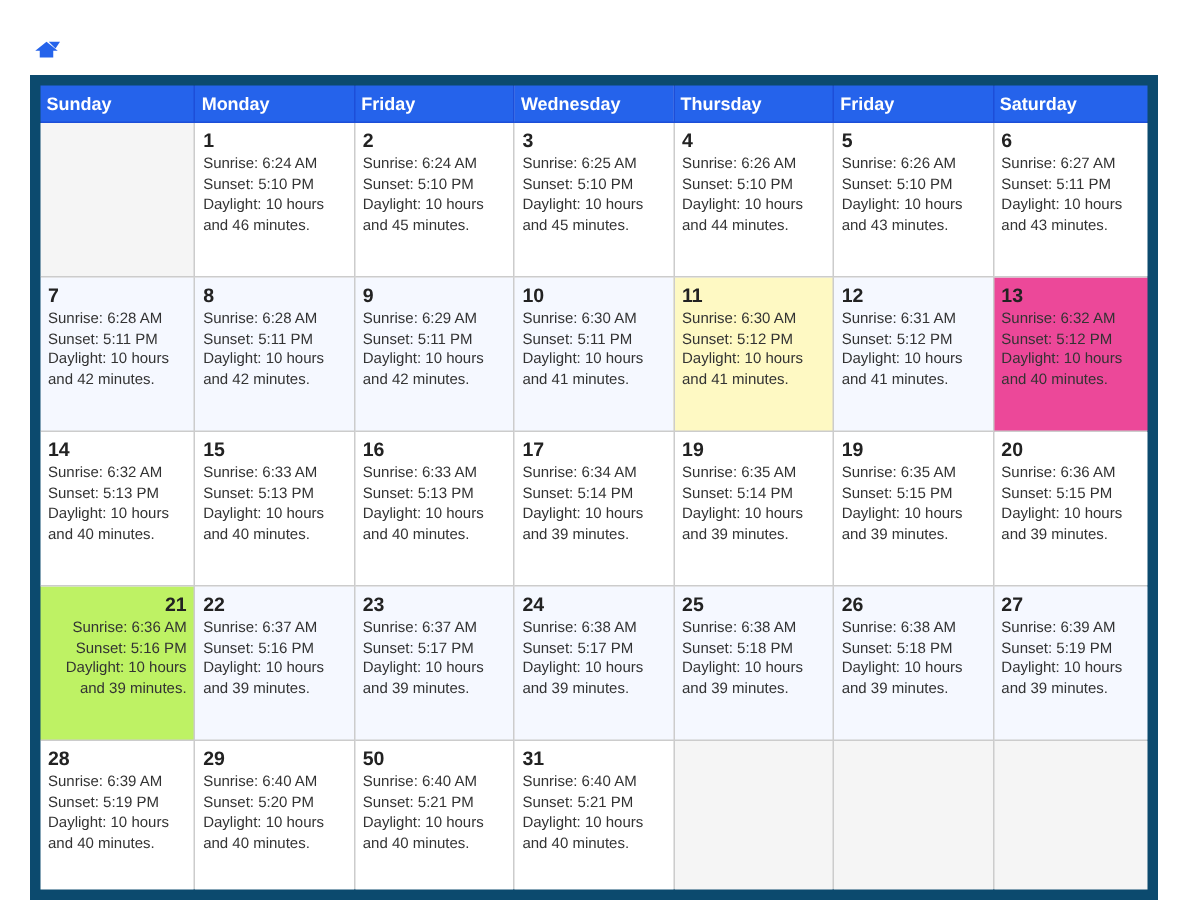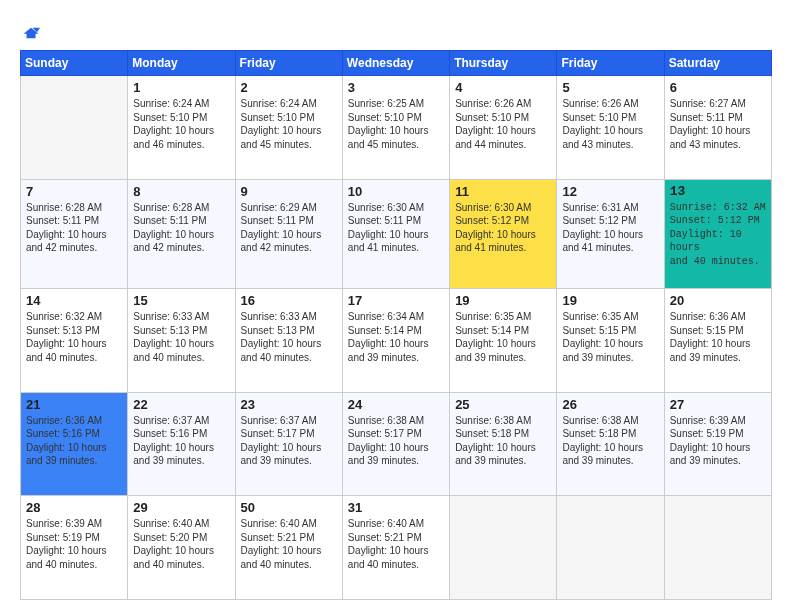--- a/index.html
+++ b/index.html
@@ -50,21 +50,21 @@
       color: #222;
       line-height: 1.1;
     }
     .location {
       font-size: 16px;
       color: #444;
       margin-top: 2px;
     }
     .calendar {
       flex: 1;
-      border: 1px solid #0c4a6e;
+      border: 7px solid #0c4a6e;
       border-collapse: collapse;
       width: 100%;
       table-layout: fixed;
     }
     .calendar th {
       background: #2563eb;
       color: #fff;
       font-size: 12px;
       font-weight: bold;
       padding: 5px 4px;
@@ -172,29 +172,29 @@
             <div class="day-info">Sunrise: 6:28 AM<br>Sunset: 5:11 PM<br>Daylight: 10 hours<br>and 42 minutes.</div>
           </td>
           <td style="background: rgb(245, 248, 255);">
             <span class="day-num">9</span>
             <div class="day-info">Sunrise: 6:29 AM<br>Sunset: 5:11 PM<br>Daylight: 10 hours<br>and 42 minutes.</div>
           </td>
           <td style="background: rgb(245, 248, 255);">
             <span class="day-num">10</span>
             <div class="day-info">Sunrise: 6:30 AM<br>Sunset: 5:11 PM<br>Daylight: 10 hours<br>and 41 minutes.</div>
           </td>
-          <td style="background: #fde047;">
+          <td style="background: #fef9c3;">
             <span class="day-num">11</span>
             <div class="day-info">Sunrise: 6:30 AM<br>Sunset: 5:12 PM<br>Daylight: 10 hours<br>and 41 minutes.</div>
           </td>
           <td style="background: rgb(245, 248, 255); margin-top: 34px;">
             <span class="day-num">12</span>
             <div class="day-info">Sunrise: 6:31 AM<br>Sunset: 5:12 PM<br>Daylight: 10 hours<br>and 41 minutes.</div>
           </td>
-          <td style="background: #14b8a6; font-family: Liberation Mono, monospace;">
+          <td style="background: #ec4899;">
             <span class="day-num">13</span>
             <div class="day-info">Sunrise: 6:32 AM<br>Sunset: 5:12 PM<br>Daylight: 10 hours<br>and 40 minutes.</div>
           </td>
         </tr>
         <tr>
           <td>
             <span class="day-num">14</span>
             <div class="day-info">Sunrise: 6:32 AM<br>Sunset: 5:13 PM<br>Daylight: 10 hours<br>and 40 minutes.</div>
           </td>
           <td>
@@ -216,21 +216,21 @@
           <td>
             <span class="day-num">19</span>
             <div class="day-info">Sunrise: 6:35 AM<br>Sunset: 5:15 PM<br>Daylight: 10 hours<br>and 39 minutes.</div>
           </td>
           <td>
             <span class="day-num">20</span>
             <div class="day-info">Sunrise: 6:36 AM<br>Sunset: 5:15 PM<br>Daylight: 10 hours<br>and 39 minutes.</div>
           </td>
         </tr>
         <tr>
-          <td style="background: #3b82f6;">
+          <td style="background: #bef264; text-align: right;">
             <span class="day-num">21</span>
             <div class="day-info">Sunrise: 6:36 AM<br>Sunset: 5:16 PM<br>Daylight: 10 hours<br>and 39 minutes.</div>
           </td>
           <td style="background: rgb(245, 248, 255);">
             <span class="day-num">22</span>
             <div class="day-info">Sunrise: 6:37 AM<br>Sunset: 5:16 PM<br>Daylight: 10 hours<br>and 39 minutes.</div>
           </td>
           <td style="background: rgb(245, 248, 255);">
             <span class="day-num">23</span>
             <div class="day-info">Sunrise: 6:37 AM<br>Sunset: 5:17 PM<br>Daylight: 10 hours<br>and 39 minutes.</div>

